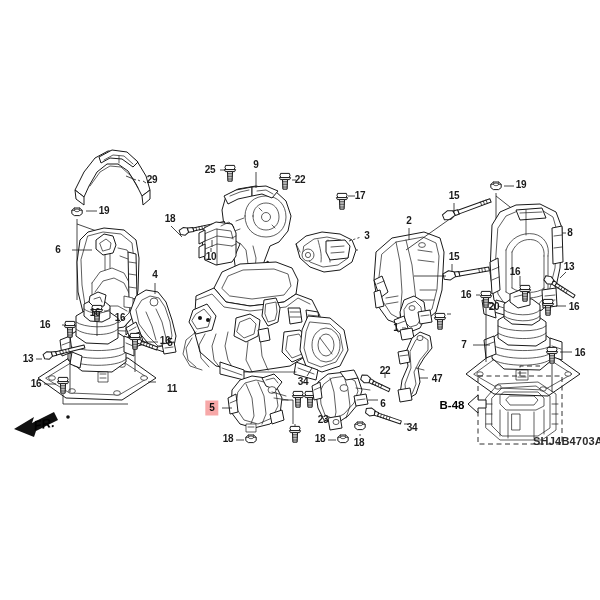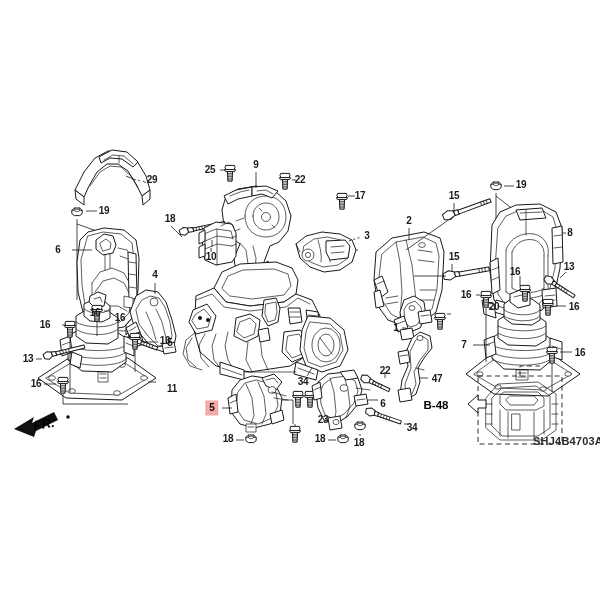--- a/index.html
+++ b/index.html
@@ -646,19 +646,19 @@
       <div class="callout" style="left: 437px; top: 379px;">47</div>
       <div class="callout hl" style="left: 212px; top: 408px; background: rgb(247, 168, 168);">5</div>
       <div class="callout" style="left: 293px; top: 420px; margin-left: 30px;">23</div>
       <div class="callout" style="left: 228px; top: 439px;">18</div>
       <div class="callout" style="left: 320px; top: 439px;">18</div>
       <div class="callout" style="left: 359px; top: 443px;">18</div>
       <div class="callout" style="left: 412px; top: 428px;">34</div>
       <div class="callout" style="left: 120px; top: 318px;">16</div>
     </div>
 
-  <div class="refmark" style="left:436px; top:405px;">B-48</div>
+  <div class="refmark" style="left:452px; top:405px;">B-48</div>
 
   <div class="partnum" style="left:568px; top:441px;">SHJ4B4703A</div>
 
   <div class="fr-label" style="left:44px; top:424px;">FR.</div>
 
 </div>
 
 </body></html>

